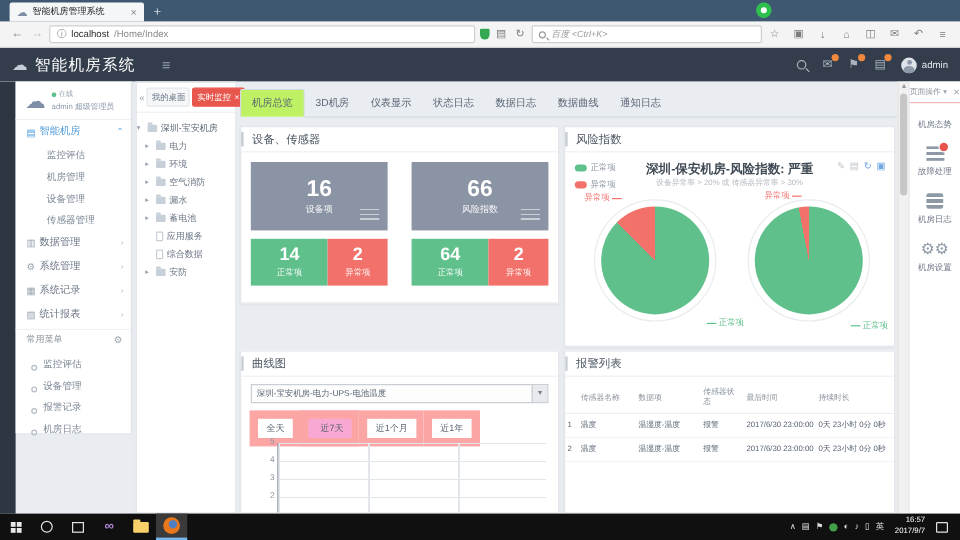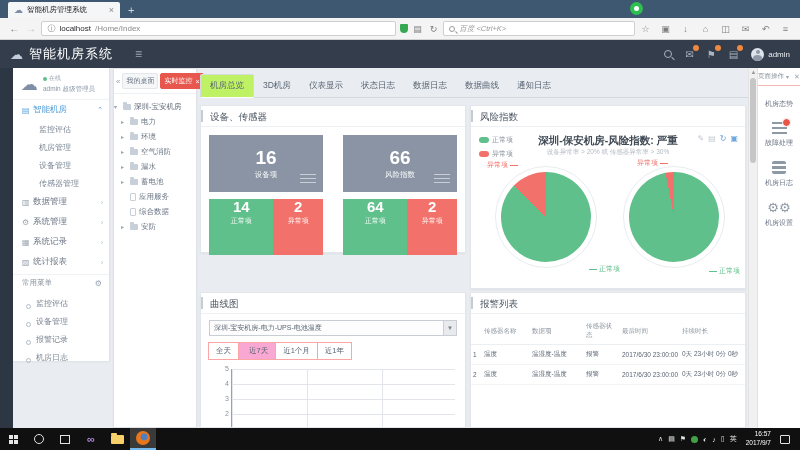--- a/index.html
+++ b/index.html
@@ -97,21 +97,21 @@
 
   #devpanel{left:2px;top:37px;width:266px;height:148px;}
   .dev-body{position:absolute;left:8px;right:8px;top:29px;}
   .dev-row{display:flex;gap:20px;}
   .dev-row + .dev-row{margin-top:7px;}
   .card-total{flex:1;height:57px;background:#8a94a4;color:#fff;position:relative;display:flex;flex-direction:column;align-items:center;justify-content:center;}
   .ct-val{font-size:19px;font-weight:bold;line-height:1;}
   .ct-label{font-size:7.5px;margin-top:3px;opacity:.95;}
   .list-glyph{position:absolute;right:7px;bottom:7px;width:16px;height:11px;background:repeating-linear-gradient(to bottom,rgba(255,255,255,.55) 0 1px,transparent 1px 4px);}
   .pair{flex:1;display:flex;}
-  .pcell{height:56px;color:#fff;display:flex;flex-direction:column;align-items:center;justify-content:flex-start;}
+  .pcell{height:39px;color:#fff;display:flex;flex-direction:column;align-items:center;justify-content:center;}
   .pcell .pv{font-size:15px;font-weight:bold;line-height:1;}
   .pcell .pl{font-size:7px;margin-top:2px;opacity:.95;}
   .cell-normal{flex:1.3;background:#5fc08b;}
   .cell-abnormal{flex:1;background:#f2716a;}
 
   #riskpanel{left:272px;top:37px;width:276px;height:184px;}
   .legend{position:absolute;left:8px;top:29px;}
   .lrow{display:flex;align-items:center;gap:3px;margin-bottom:4px;}
   .lmark{width:10px;height:6px;border-radius:3px;}
   .llabel{font-size:7px;color:#8a939e;}
@@ -125,21 +125,21 @@
   .pie-label{position:absolute;font-size:7px;white-space:nowrap;}
   .pl-ab{color:#f2716a;}
   .pl-no{color:#5fc08b;}
   .pl-ab::after,.pl-no::before{content:'';display:inline-block;width:8px;height:1px;background:currentColor;vertical-align:middle;margin:0 2px;}
 
   #curvepanel{left:2px;top:224px;width:266px;height:136px;overflow:hidden;}
   .sel{position:absolute;left:8px;right:8px;top:27px;height:16px;border:1px solid #c9ced4;background:#fdfdfd;display:flex;align-items:center;}
   .sel-text{flex:1;font-size:7px;color:#5a6573;padding-left:4px;white-space:nowrap;overflow:hidden;}
   .sel-btn{width:13px;height:100%;background:#e8eaed;border-left:1px solid #c9ced4;color:#7a828c;font-size:6px;display:flex;align-items:center;justify-content:center;}
   .ranges{position:absolute;left:8px;top:49px;display:flex;}
-  .rng{font-size:7.5px;color:#5a6573;border:1px solid #fca5a5;background:#fff;padding:3px 7px;margin-left:-1px;white-space:nowrap;}
+  .rng{font-size:7.5px;color:#5a6573;border:7px solid #fca5a5;background:#fff;padding:3px 7px;margin-left:-1px;white-space:nowrap;}
   .rng.active{background:#f9a8d4;padding-left:10px;}
   .chart{position:absolute;left:30px;top:76px;width:224px;height:60px;border-left:1px solid #98a2ad;background-image:repeating-linear-gradient(to bottom,#e2e6ea 0 1px,transparent 1px 15px),repeating-linear-gradient(to right,#e2e6ea 0 1px,transparent 1px 75px);}
   .ytick{position:absolute;left:-13px;width:10px;text-align:right;font-size:7px;color:#8a939e;}
 
   #alarmpanel{left:272px;top:224px;width:276px;height:136px;overflow:hidden;}
   .alarm-table{width:100%;border-collapse:collapse;table-layout:fixed;margin-top:4px;}
   .alarm-table th{font-size:6.5px;font-weight:normal;color:#8a939e;text-align:left;padding:4px 2px;border-bottom:1px solid #eceff2;}
   .alarm-table td{font-size:6.5px;color:#5a6573;padding:5px 2px;border-bottom:1px solid #f2f4f6;white-space:nowrap;overflow:hidden;}
 
   #mainscroll{position:absolute;left:748px;top:0;width:9px;height:360px;background:#f1f1f1;border-left:1px solid #e3e3e3;}

